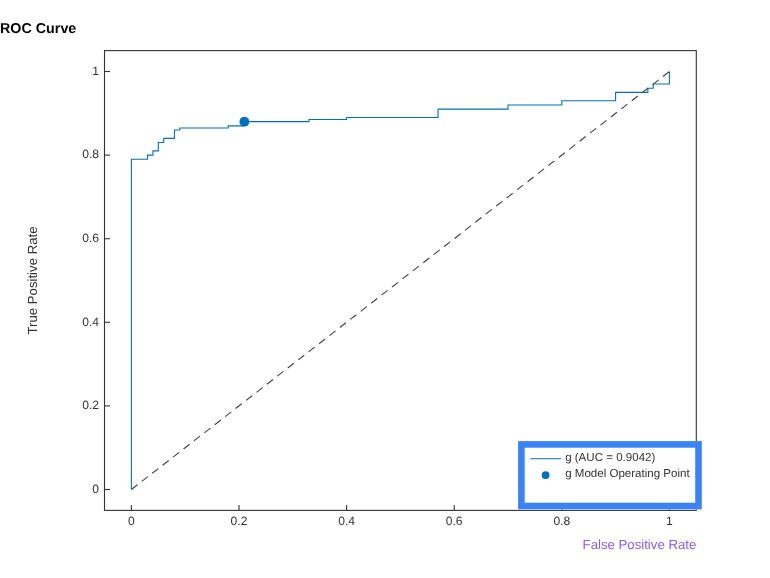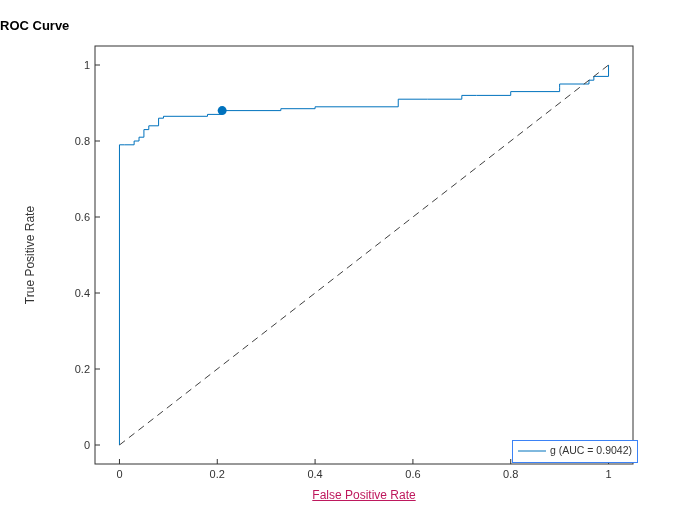--- a/index.html
+++ b/index.html
@@ -50,49 +50,48 @@
     transform: rotate(-90deg) translate(-100%, 0);
     text-align: center;
     font-size: 12px;
     color: #333;
   }
   .xlabel {
     position: absolute;
     left: 95px;
     top: 488px;
     width: 538px;
-    text-align: center;
+    text-align: right;
     font-size: 12px;
-    color: #be185d;
-    text-decoration: underline;
+    color: #8b5cf6;
   }
   .tick-label {
     position: absolute;
     font-size: 11px;
     color: #333;
   }
   .x-tick {
     top: 468px;
     transform: translateX(-50%);
   }
   .y-tick {
     left: 70px;
     text-align: right;
     width: 20px;
     transform: translateY(-50%);
   }
   .legend {
     position: absolute;
     right: 62px;
     bottom: 62px;
-    border: 1px solid #3b82f6;
+    border: 6px solid #3b82f6;
     background: #ffffff;
     font-size: 10.5px;
     color: #333;
-    padding: 2px 5px 4px 5px;
+    padding: 2px 5px 18px 5px;
   }
   .legend-row {
     display: flex;
     align-items: center;
     line-height: 15px;
     height: 15px;
   }
   .legend-swatch {
     width: 28px;
     height: 14px;
@@ -150,14 +149,22 @@
 
   <div class="legend">
     <div class="legend-row">
       <span class="legend-swatch">
         <svg width="28" height="14">
             <line x1="0" y1="7" x2="28" y2="7" stroke="#0072BD" stroke-width="1"></line>
           </svg>
       </span>
       <span>g (AUC = 0.9042)</span>
     </div>
+    <div class="legend-row">
+      <span class="legend-swatch">
+        <svg width="28" height="14">
+            <circle cx="14" cy="7" r="3.5" fill="#0072BD"></circle>
+          </svg>
+      </span>
+      <span>g Model Operating Point</span>
+    </div>
   </div>
 </div>
 
 </body></html>

